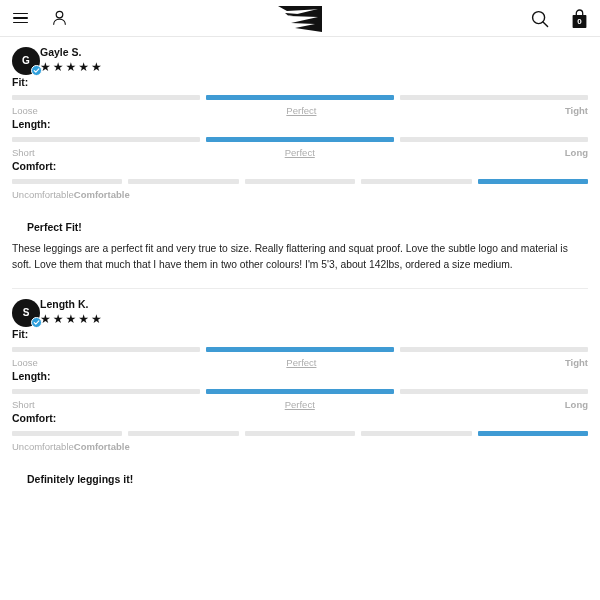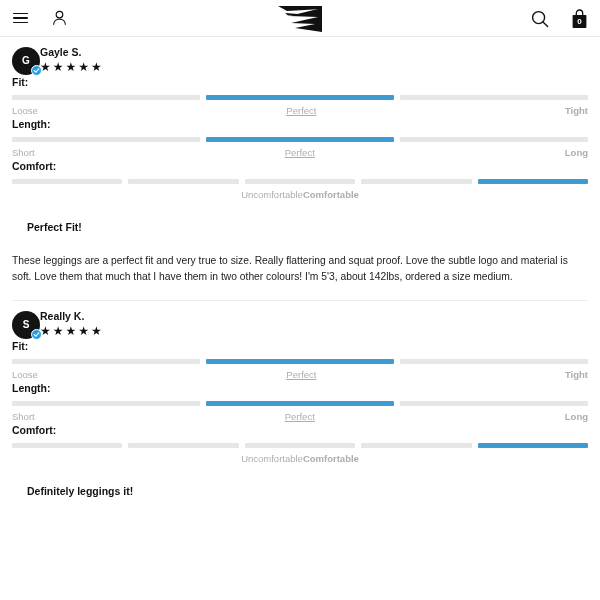--- a/index.html
+++ b/index.html
@@ -63,29 +63,29 @@
   .reviewer { }
   .reviewer-name { font-size: 10.5px; font-weight: 700; color: #111; line-height: 13px; }
   .stars { font-size: 12px; letter-spacing: 2px; color: #111; line-height: 15px; margin-top: 1px; }
 
   
   .meter-group { }
   .meter-label { font-size: 10.5px; font-weight: 700; color: #111; line-height: 14px; }
   .track { display: flex; gap: 6px; margin-top: 6px; }
   .seg { flex: 1 1 0; height: 5px; background: #e6e6e6; border-radius: 1px; }
   .seg.on { background: #3f9bd4; }
-  .scale { display: flex; justify-content: center; margin-top: 4px; }
+  .scale { display: flex; justify-content: flex-start; margin-top: 4px; }
   .scale span { font-size: 9.5px; color: #adadad; line-height: 13px; }
   .scale .mid { flex: 1; text-align: center; text-decoration: underline; }
   .scale .right { text-align: right; font-weight: bold; }
 
   
   .review-body { margin-top: 19px; }
   .review-title { font-size: 10.5px; font-weight: 700; color: #111; line-height: 15px; margin-left: 15px; }
-  .review-text { font-size: 10.3px; color: #222; line-height: 15.5px; margin-top: 18px; }
+  .review-text { font-size: 10.3px; color: #222; line-height: 15.5px; margin-top: 6px; }
 
   .divider { height: 1px; background: #ececec; margin: 16px 12px 0 12px; }
 </style>
 </head>
 <body>
 
 <div class="header">
   <div class="hdr-left">
     <div class="icon-btn">
       <div class="hamburger">
@@ -200,21 +200,21 @@
   <div class="review-head">
     <div class="avatar-wrap">
       <div class="avatar">S</div>
       <div class="verified">
         <svg width="7" height="7" viewBox="0 0 8 8">
           <path d="M1.4 4.1 L3.2 5.9 L6.7 2.2" fill="none" stroke="#fff" stroke-width="1.3" stroke-linecap="round" stroke-linejoin="round"></path>
         </svg>
       </div>
     </div>
     <div class="reviewer">
-      <div class="reviewer-name">Really K.</div>
+      <div class="reviewer-name">Length K.</div>
       <div class="stars">★★★★★</div>
     </div>
   </div>
 
   <div class="meter-group">
     <div class="meter-label">Fit:</div>
     <div class="track">
       <div class="seg"></div>
       <div class="seg on"></div>
       <div class="seg"></div>

